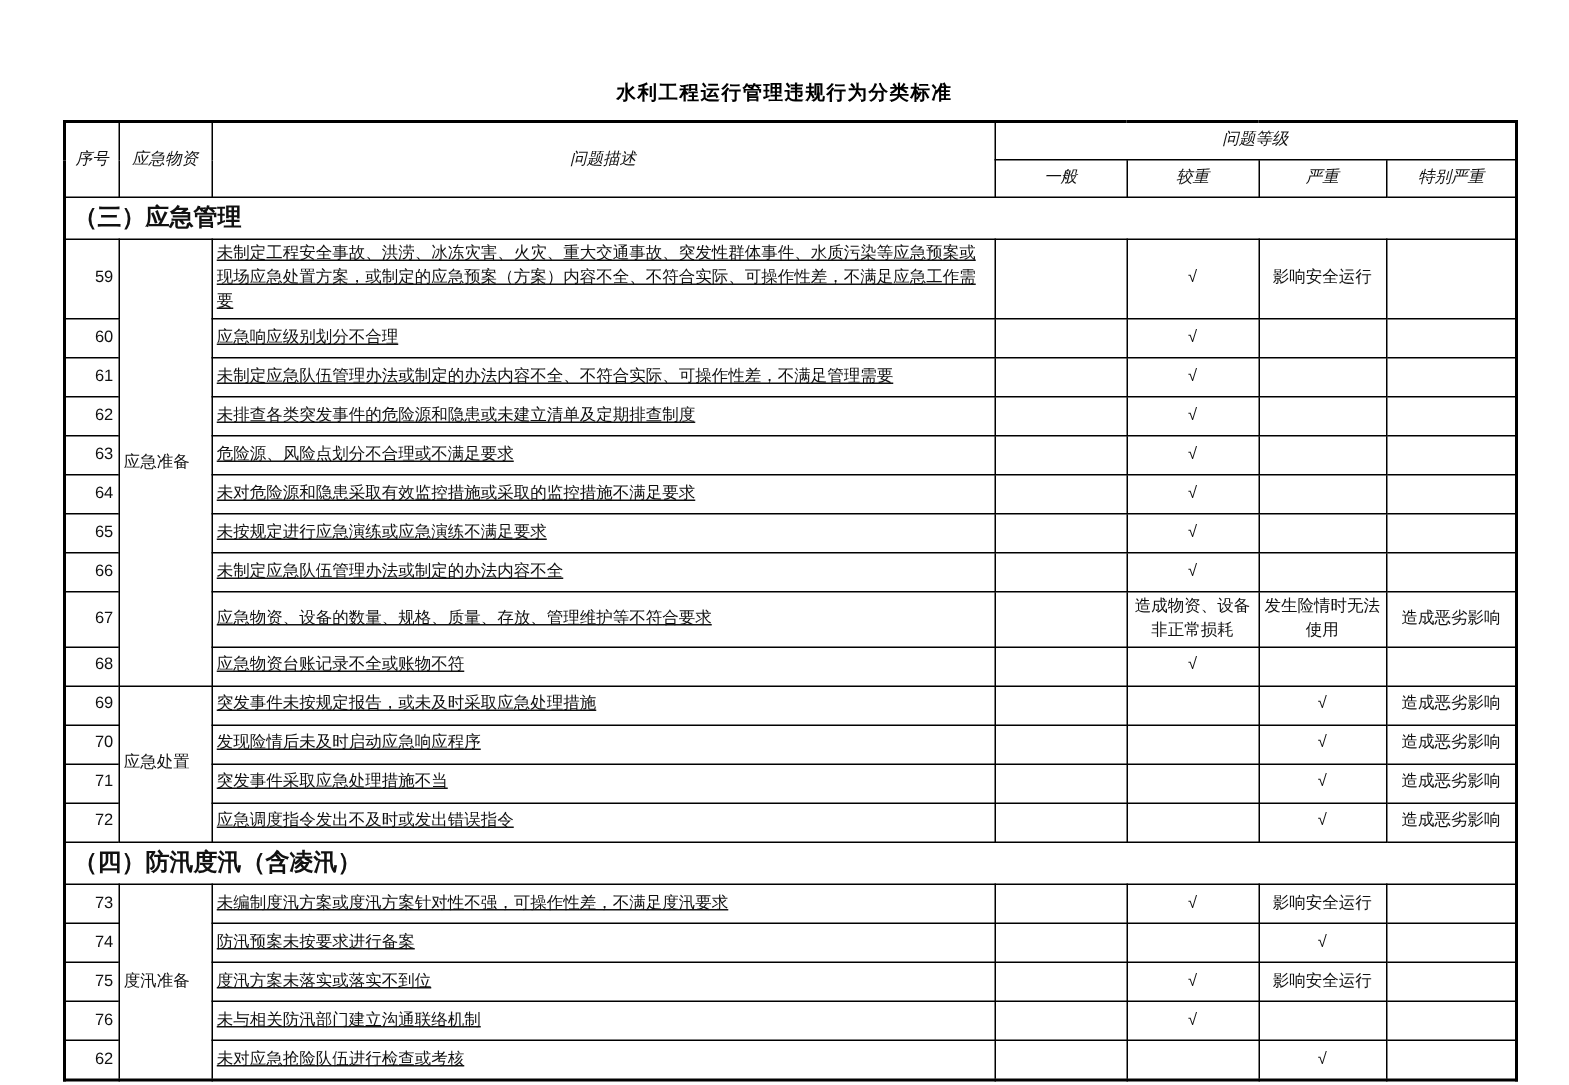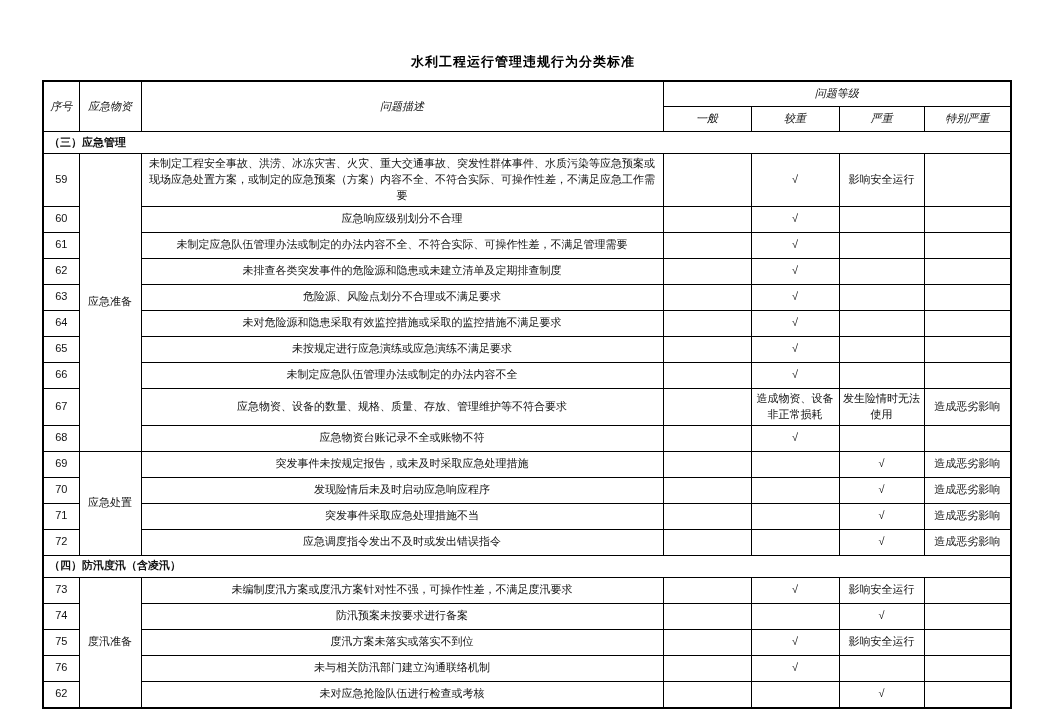--- a/index.html
+++ b/index.html
@@ -27,27 +27,27 @@
     border:1px solid #000;
     font-size:11px;
     font-weight:normal;
     padding:2px 3px;
     vertical-align:middle;
     line-height:1.45;
     word-break:break-all;
     color:#111;
   }
   thead th{height:20px;text-align:center;font-style:italic;}
-  td.seq{ text-align:center; width:36px;}
-  td.group-label{text-align:center;}
-  td.desc{ text-align:center; padding-left:4px;}
+  td.seq{ text-align:right; width:36px;}
+  td.group-label{text-align:left;}
+  td.desc{ text-align:left; padding-left:4px;text-decoration:underline;}
   td.lvl{ text-align:center; color:#222;}
   tr.section-row td{
     font-weight:bold;
-    font-size:11px;
+    font-size:16px;
     text-align:left;
     padding-left:5px;
     height:17px;
   }
   tbody td{height:21px;}
 </style>
 </head>
 <body>
 
 <h1 class="page-title">水利工程运行管理违规行为分类标准</h1>

